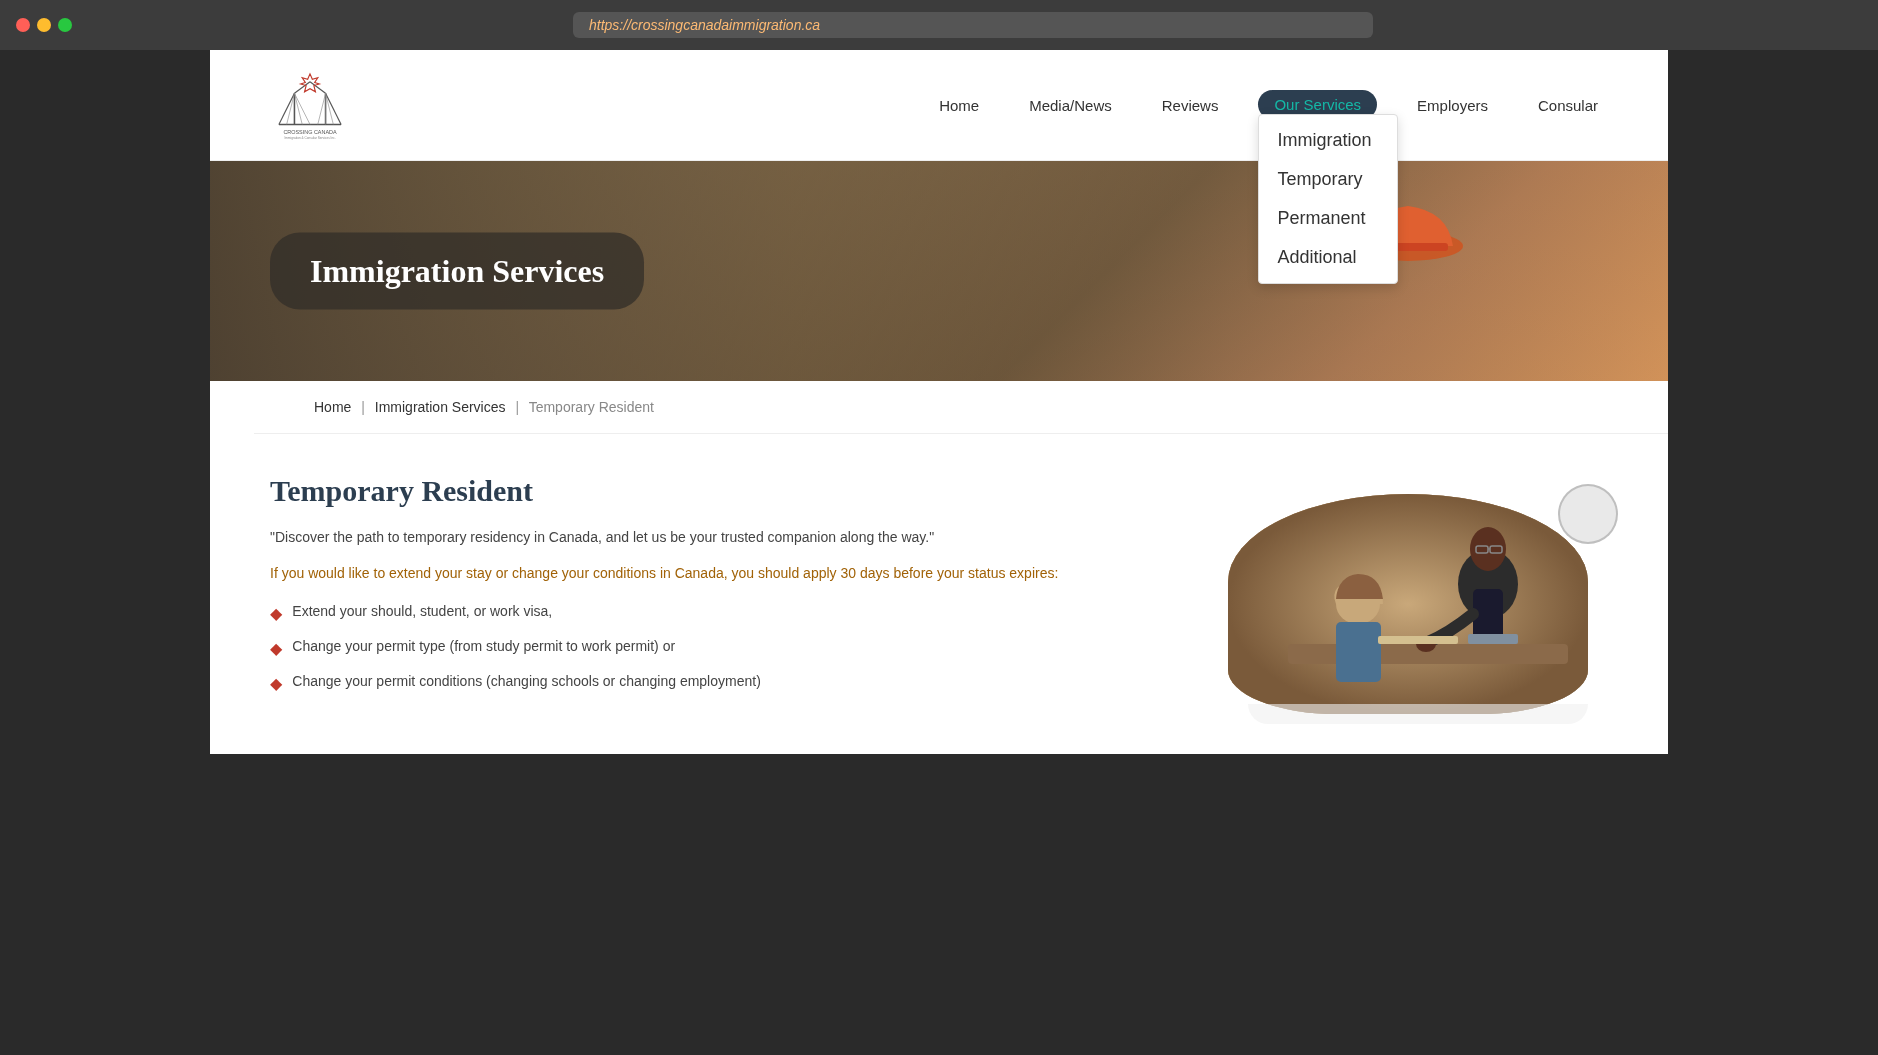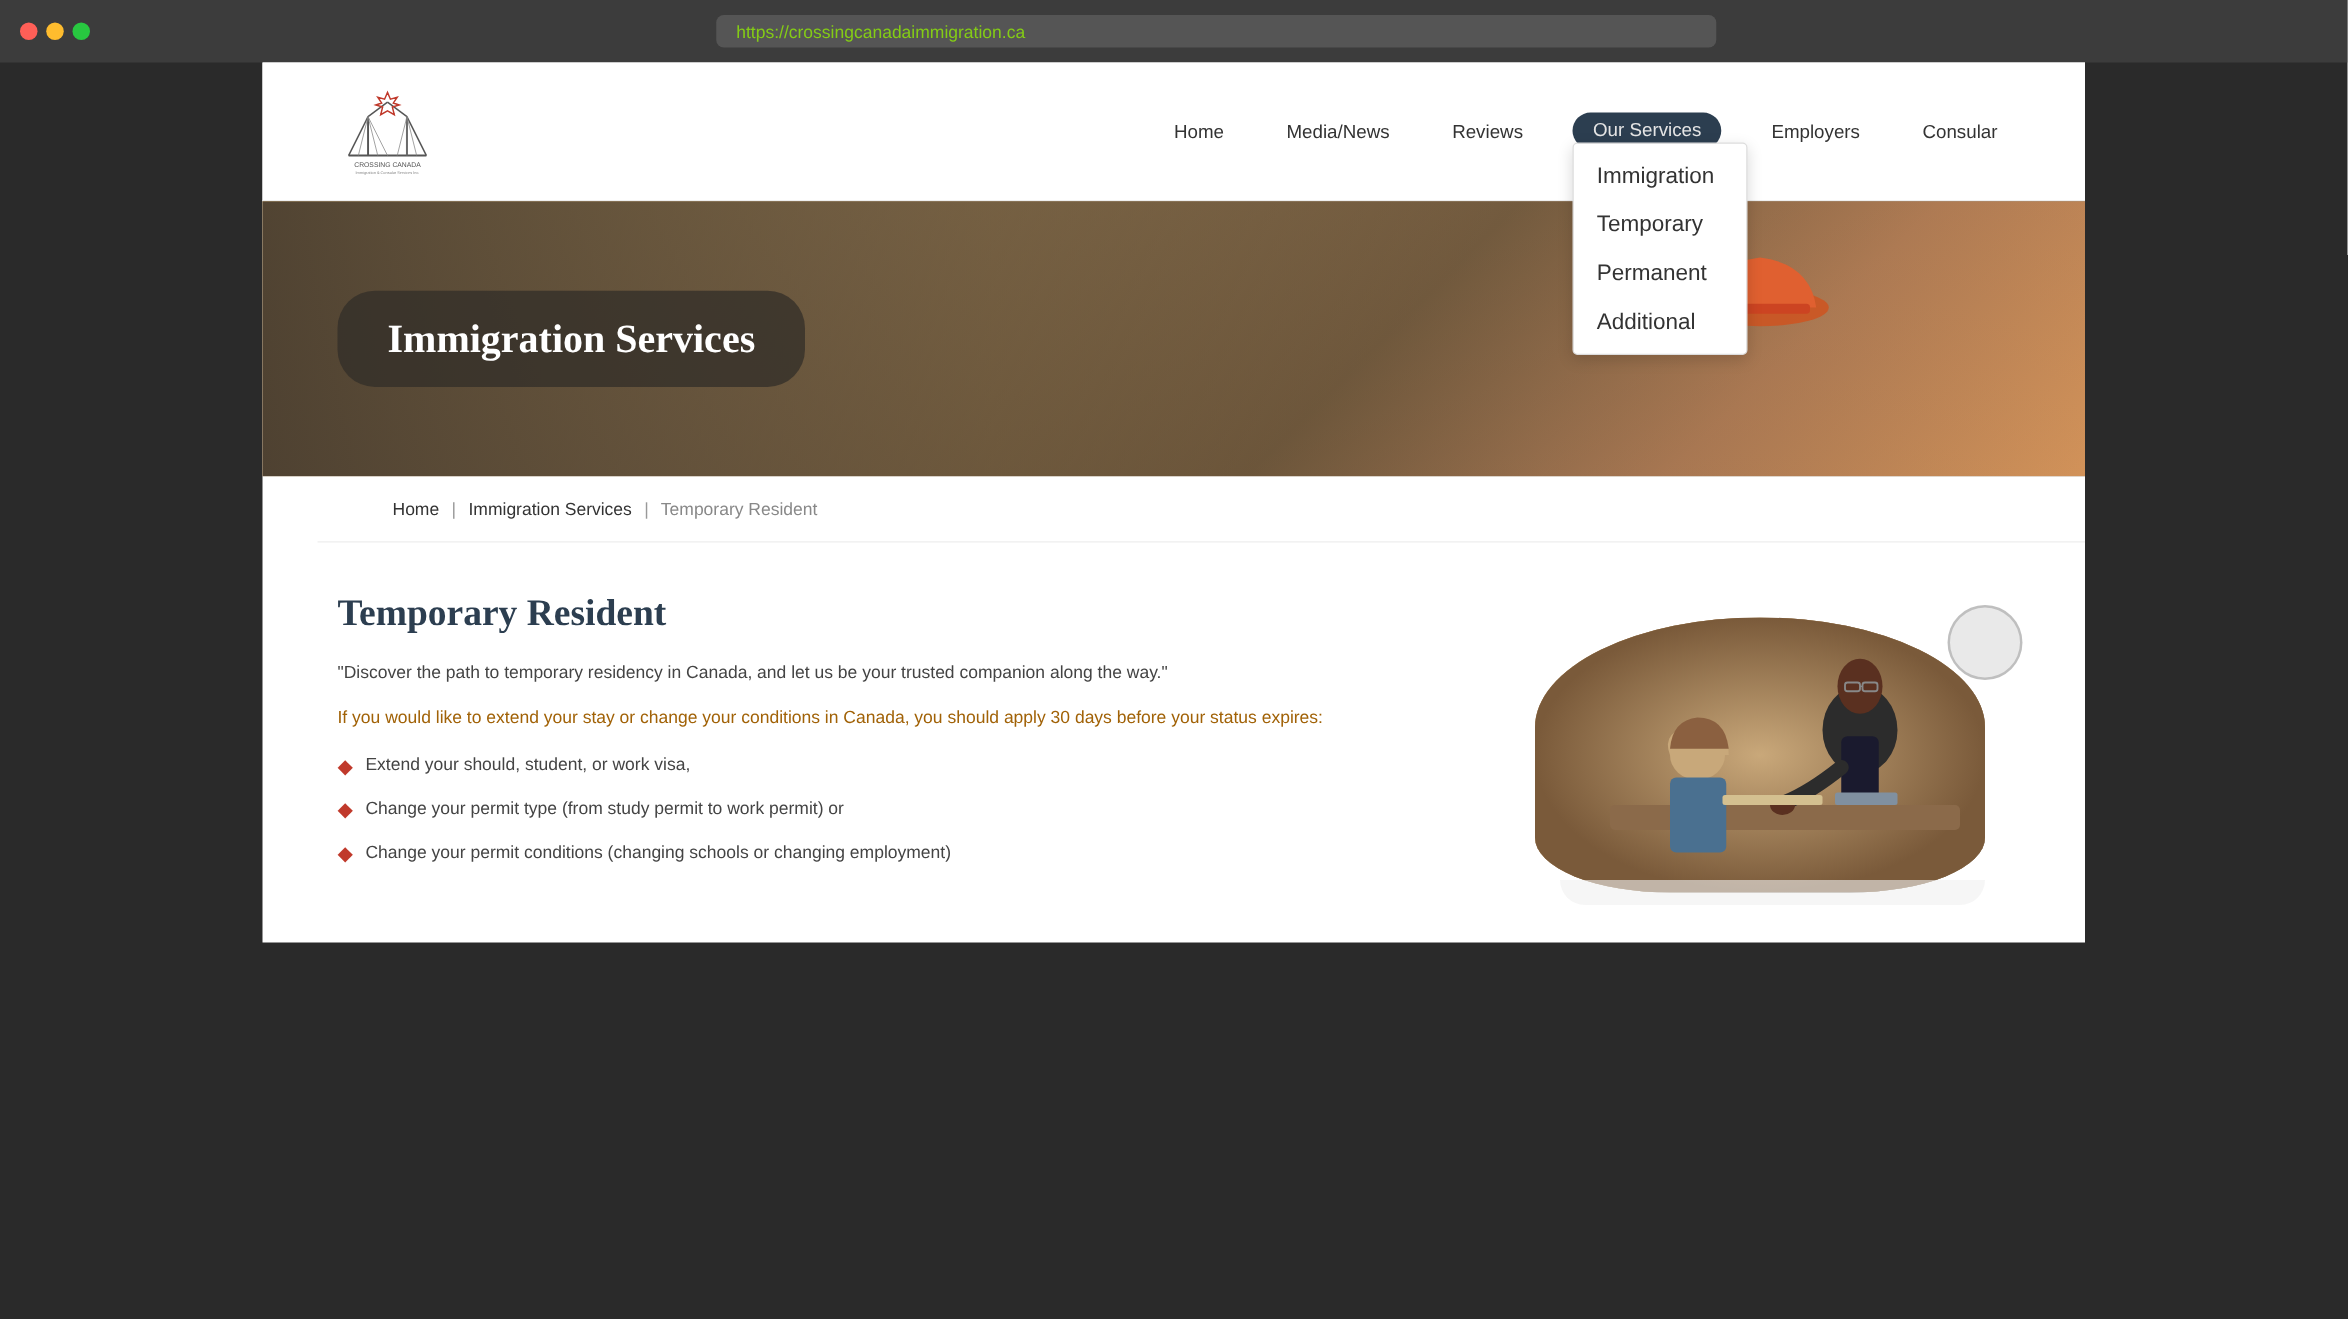--- a/index.html
+++ b/index.html
@@ -27,25 +27,26 @@
       height: 14px;
       border-radius: 50%;
     }
     .tl-red { background: #ff5f57; }
     .tl-yellow { background: #febc2e; }
     .tl-green { background: #28c840; }
     .address-bar {
       background: #555;
       border-radius: 6px;
       padding: 5px 16px;
-      color: #84cc16;
+      color: #fdba74;
       font-size: 14px;
       flex: 1;
       max-width: 800px;
       margin: 0 auto;
+      font-style: italic;
     }
 
     
     .website {
       background: #fff;
       margin: 0 210px;
     }
 
     
     .site-header {
@@ -74,21 +75,21 @@
     .nav-item {
       font-size: 15px;
       color: #333;
       cursor: pointer;
       text-decoration: none;
       padding: 6px 10px;
       border-radius: 4px;
     }
     .nav-item.active {
       background: #2c3e50;
-      color: #e5e5e5;
+      color: #14b8a6;
       border-radius: 20px;
       padding: 6px 16px;
     }
 
     
     .nav-item-wrapper {
       position: relative;
     }
     .dropdown {
       position: absolute;

